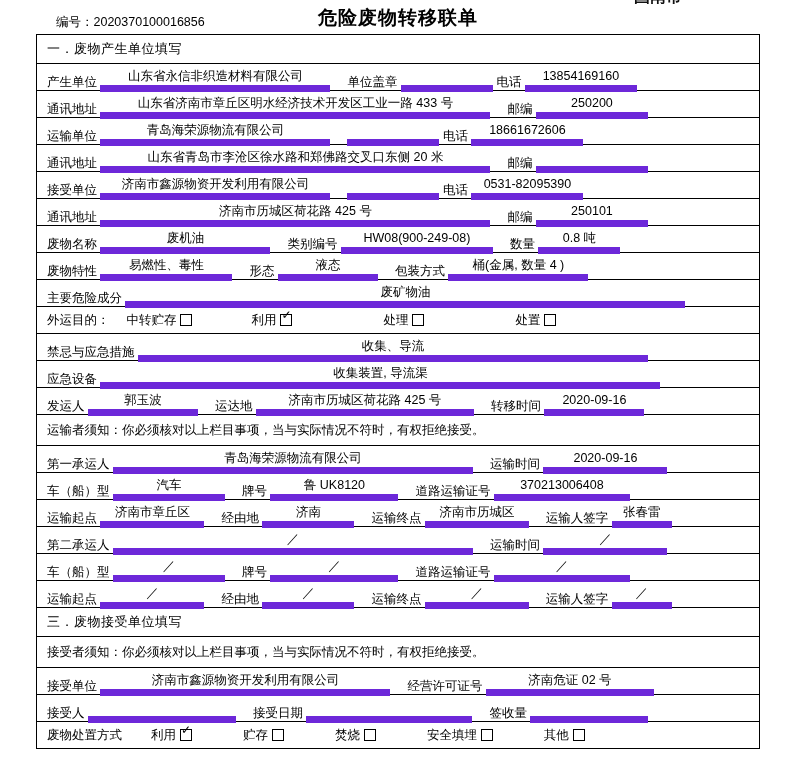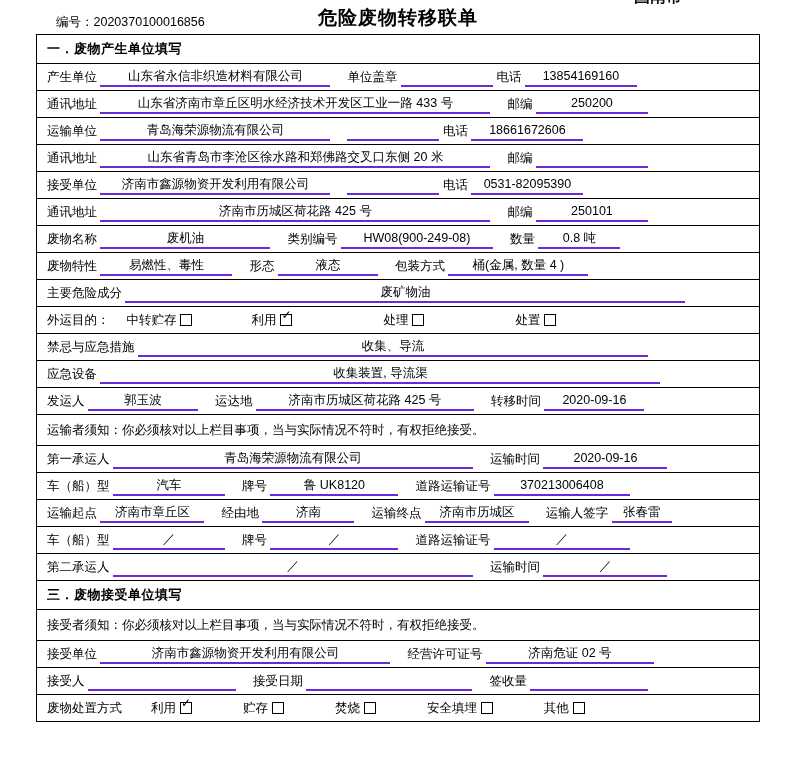--- a/index.html
+++ b/index.html
@@ -59,39 +59,39 @@
   
   .table {
     border: 1px solid #000;
     border-bottom: none;
     width: 724px;
     margin: 0 auto;
     box-sizing: border-box;
   }
   .section-head {
     border-bottom: 1px solid #000;
-    font-weight: bold;
+    font-weight: normal;
     font-size: 13px;
     padding: 5px 8px 5px 10px;
     letter-spacing: 0.5px;
   }
   .row {
     border-bottom: 1px solid #000;
     padding: 4px 10px 3px 10px;
     height: 19px;
     line-height: 19px;
     white-space: nowrap;
     position: relative;
   }
   .lbl {
     display: inline-block;
   }
   .fill {
     display: inline-block;
-    border-bottom: 2px solid #6d28d9;
+    border-bottom: 7px solid #6d28d9;
     text-align: center;
     vertical-align: bottom;
     height: 17px;
     line-height: 17px;
     overflow: hidden;
   }
   .gap { display: inline-block; width: 10px; }
   .note {
     border-bottom: 1px solid #000;
     padding: 6px 10px 6px 10px;
@@ -274,38 +274,51 @@
       <span class="fill" style="width:92px">济南</span>
       <span class="gap"></span>
       <span class="lbl">运输终点</span>
       <span class="fill" style="width:104px">济南市历城区</span>
       <span class="gap"></span>
       <span class="lbl">运输人签字</span>
       <span class="fill" style="width:60px">张春雷</span>
     </div>
 
     <div class="row">
+      <span class="lbl">第二承运人</span>
+      <span class="fill" style="width:360px">／</span>
+      <span class="gap"></span>
+      <span class="lbl">运输时间</span>
+      <span class="fill" style="width:124px">／</span>
+    </div>
+
+    <div class="row">
       <span class="lbl">车（船）型</span>
       <span class="fill" style="width:112px">／</span>
       <span class="gap"></span>
       <span class="lbl">牌号</span>
       <span class="fill" style="width:128px">／</span>
       <span class="gap"></span>
       <span class="lbl">道路运输证号</span>
       <span class="fill" style="width:136px">／</span>
     </div>
 
     <div class="row">
-      <span class="lbl">第二承运人</span>
-      <span class="fill" style="width:360px">／</span>
-      <span class="gap"></span>
-      <span class="lbl">运输时间</span>
-      <span class="fill" style="width:124px">／</span>
-    </div>
-
+      <span class="lbl">运输起点</span>
+      <span class="fill" style="width:104px">／</span>
+      <span class="gap"></span>
+      <span class="lbl">经由地</span>
+      <span class="fill" style="width:92px">／</span>
+      <span class="gap"></span>
+      <span class="lbl">运输终点</span>
+      <span class="fill" style="width:104px">／</span>
+      <span class="gap"></span>
+      <span class="lbl">运输人签字</span>
+      <span class="fill" style="width:60px">／</span>
+    </div>
 
     <div class="section-head">三．废物接受单位填写</div>
 
     <div class="note">接受者须知：你必须核对以上栏目事项，当与实际情况不符时，有权拒绝接受。</div>
 
     <div class="row">
       <span class="lbl">接受单位</span>
       <span class="fill" style="width:290px">济南市鑫源物资开发利用有限公司</span>
       <span class="gap"></span>
       <span class="lbl">经营许可证号</span>

